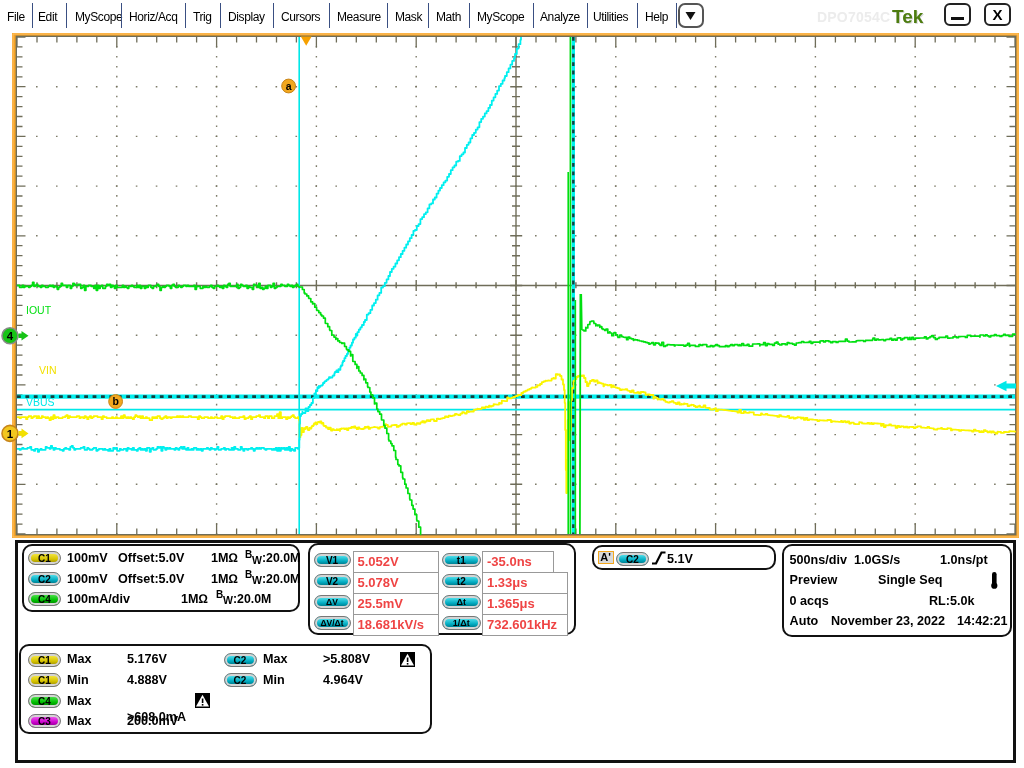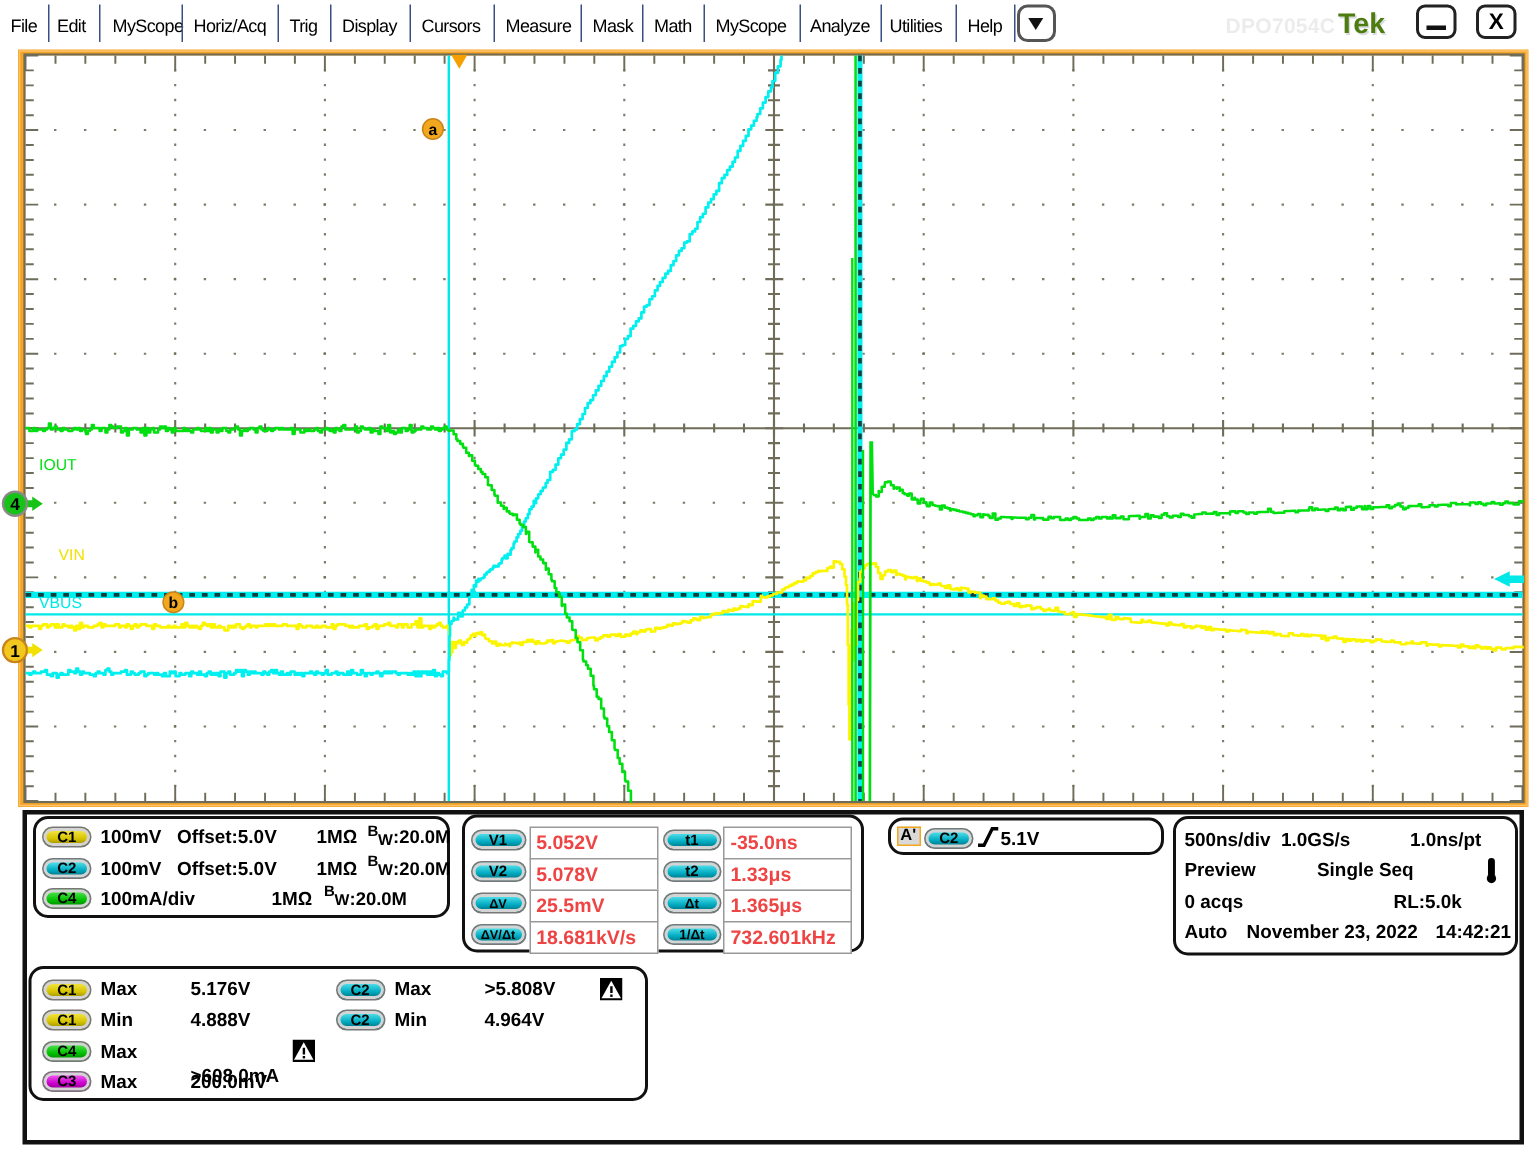--- a/index.html
+++ b/index.html
@@ -136,21 +136,21 @@
 <div class="bp" style="left:308px;top:543px;width:268px;height:92px;"></div>
 <div class="pill" style="left:313.5px;top:552.5px;width:37px;background:linear-gradient(to bottom,#4fdeea 15%,#00aac0 60%,#006472);font-size:10px;line-height:13px;">V1</div>
 <div class="vcell" style="left:352.5px;top:550.5px;width:86px;height:22px;">5.052V</div>
 <div class="pill" style="left:313.5px;top:573.5px;width:37px;background:linear-gradient(to bottom,#4fdeea 15%,#00aac0 60%,#006472);font-size:10px;line-height:13px;">V2</div>
 <div class="vcell" style="left:352.5px;top:571.5px;width:86px;height:22px;">5.078V</div>
 <div class="pill" style="left:313.5px;top:594.5px;width:37px;background:linear-gradient(to bottom,#4fdeea 15%,#00aac0 60%,#006472);font-size:8.5px;line-height:13px;">ΔV</div>
 <div class="vcell" style="left:352.5px;top:592.5px;width:86px;height:22px;">25.5mV</div>
 <div class="pill" style="left:313.5px;top:615.5px;width:37px;background:linear-gradient(to bottom,#4fdeea 15%,#00aac0 60%,#006472);font-size:8.5px;line-height:13px;">ΔV/Δt</div>
 <div class="vcell" style="left:352.5px;top:613.5px;width:86px;height:22px;">18.681kV/s</div>
 <div class="pill" style="left:442px;top:552.5px;width:38.5px;background:linear-gradient(to bottom,#4fdeea 15%,#00aac0 60%,#006472);font-size:10px;line-height:13px;">t1</div>
-<div class="vcell" style="left:482px;top:550.5px;width:86px;height:22px;">-35.0ns</div>
+<div class="vcell" style="left:482px;top:550.5px;width:72px;height:22px;">-35.0ns</div>
 <div class="pill" style="left:442px;top:573.5px;width:38.5px;background:linear-gradient(to bottom,#4fdeea 15%,#00aac0 60%,#006472);font-size:10px;line-height:13px;">t2</div>
 <div class="vcell" style="left:482px;top:571.5px;width:86px;height:22px;">1.33μs</div>
 <div class="pill" style="left:442px;top:594.5px;width:38.5px;background:linear-gradient(to bottom,#4fdeea 15%,#00aac0 60%,#006472);font-size:9px;line-height:13px;">Δt</div>
 <div class="vcell" style="left:482px;top:592.5px;width:86px;height:22px;">1.365μs</div>
 <div class="pill" style="left:442px;top:615.5px;width:38.5px;background:linear-gradient(to bottom,#4fdeea 15%,#00aac0 60%,#006472);font-size:9px;line-height:13px;">1/Δt</div>
 <div class="vcell" style="left:482px;top:613.5px;width:86px;height:22px;">732.601kHz</div>
 <div class="bp" style="left:592px;top:545px;width:184px;height:24.5px;"></div>
 <div class="abs" style="left:597.5px;top:550.5px;width:16px;height:13.5px;background:#d9d9d9;border:1.5px solid #F2A71E;font-size:11px;font-weight:bold;text-align:center;line-height:11px;color:#000;">A'</div>
 <div class="pill" style="left:616px;top:551.5px;width:33px;background:linear-gradient(to bottom,#4fdeea 15%,#00aac0 60%,#006472);font-size:10px;line-height:13px;">C2</div>
 <svg class="abs" style="left:651px;top:549px;" width="16" height="17">

